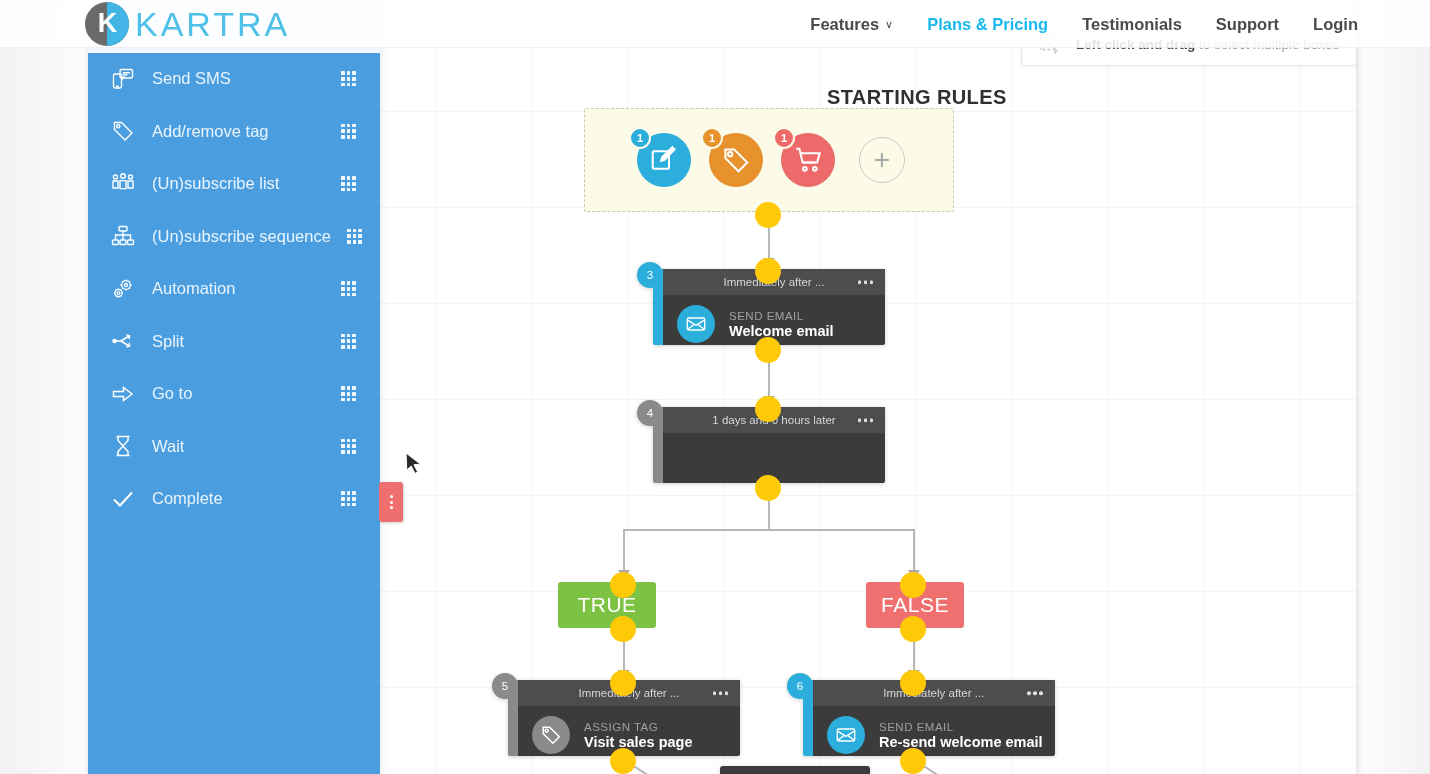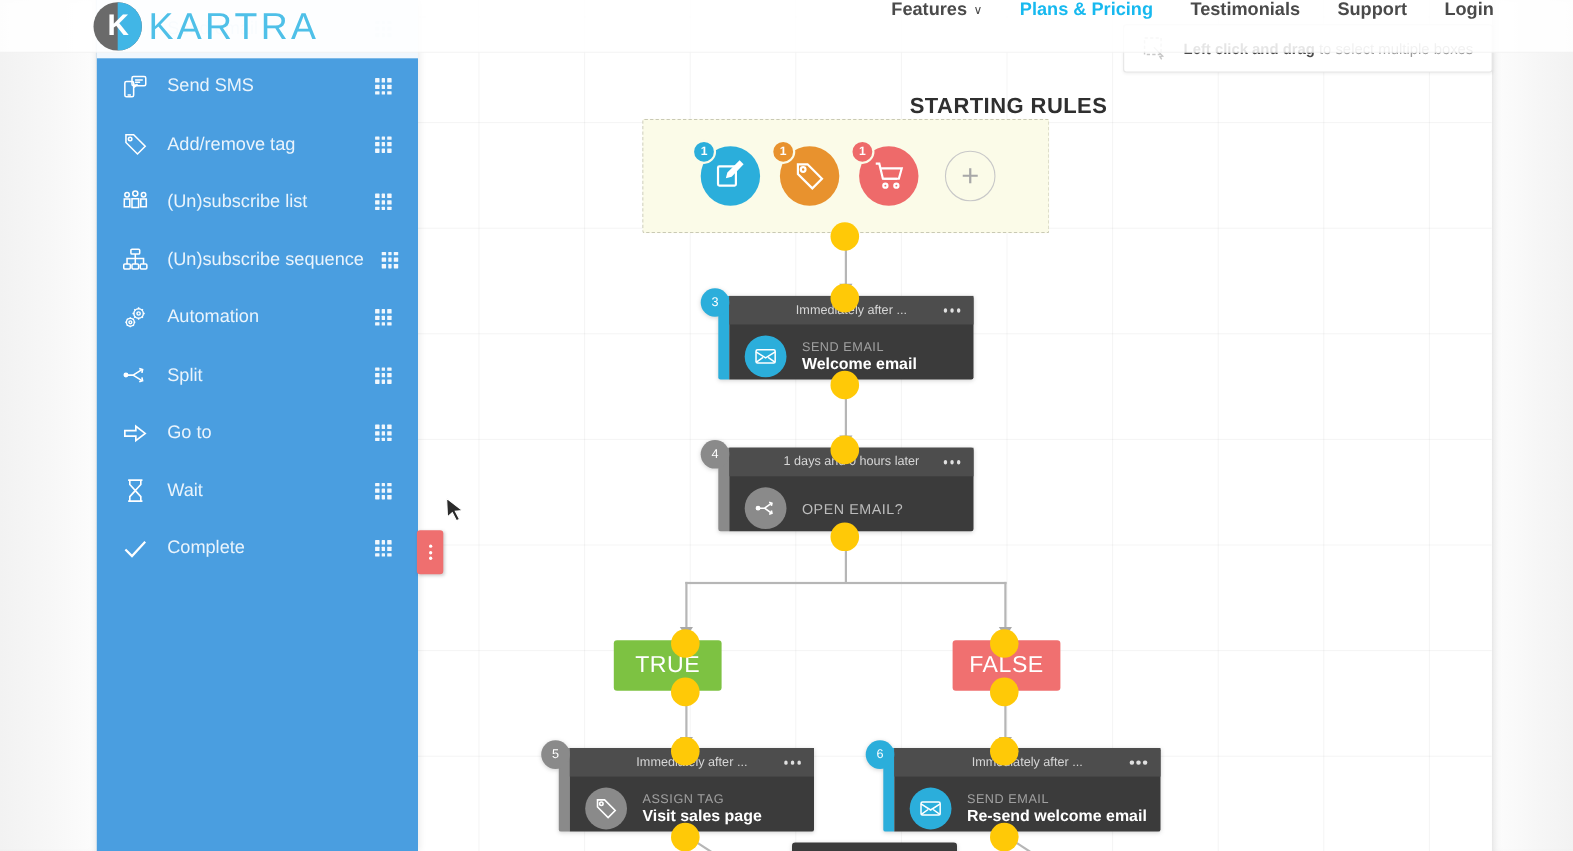--- a/index.html
+++ b/index.html
@@ -63,21 +63,21 @@
     justify-content:center; color:#fff; font-size:27px; font-weight:bold;
     font-family:"Liberation Sans",sans-serif; letter-spacing:-1px;
     line-height:1; padding-bottom:2px;
   }
   .brand-word{
     font-size:34px; letter-spacing:3px; color:#4fc0e8;
     font-family:"Liberation Sans",sans-serif; font-weight:400;
   }
   .topnav{
     position:absolute; right:72px; top:0; height:48px;
-    display:flex; align-items:flex-start; gap:34px;
+    display:flex; align-items:center; gap:34px;
   }
   .topnav a{
     color:#4a4a4a; font-size:16.5px; font-weight:bold; text-decoration:none;
     white-space:nowrap; display:flex; align-items:center; gap:6px;
   }
   .topnav a.active{ color:#17b9ef; }
   .caret{ font-size:11px; font-weight:normal; }
 
   
   .sidebar{
@@ -334,32 +334,20 @@
       <div class="accent" style="background:#8a8a8a;"></div>
       <div class="body">
         <div class="nhead">
           <span>1 days and 0 hours later</span>
           <span class="dots3">
               <i></i>
               <i></i>
               <i></i>
             </span>
         </div>
-        <div class="nbody">
-          <div class="nicon" style="background:#8a8a8a;">
-            <svg viewBox="0 0 24 24" fill="none" stroke="currentColor" stroke-width="1.6">
-              <circle cx="4.5" cy="12" r="1.6" fill="currentColor"></circle>
-              <path d="M6 12h5M11 12l7-5M11 12l7 5"></path>
-              <path d="M15.5 6l2.8 1-.6 2.7M15.5 18l2.8-1-.6-2.7"></path>
-            </svg>
-          </div>
-          <div class="ntext">
-            <span class="ntype" style="font-size:13px;color:#bdbdbd;">OPEN EMAIL?</span>
-          </div>
-        </div>
       </div>
     </div>
     <div class="port" style="left:375px; top:475px;"></div>
 
     <div class="port" style="left:230px; top:572px;"></div>
     <div class="branch" style="left:178px; top:582px; background:#7DC242;">TRUE</div>
     <div class="port" style="left:230px; top:616px;"></div>
 
     <div class="port" style="left:520px; top:572px;"></div>
     <div class="branch" style="left:486px; top:582px; background:#F07070;">FALSE</div>

